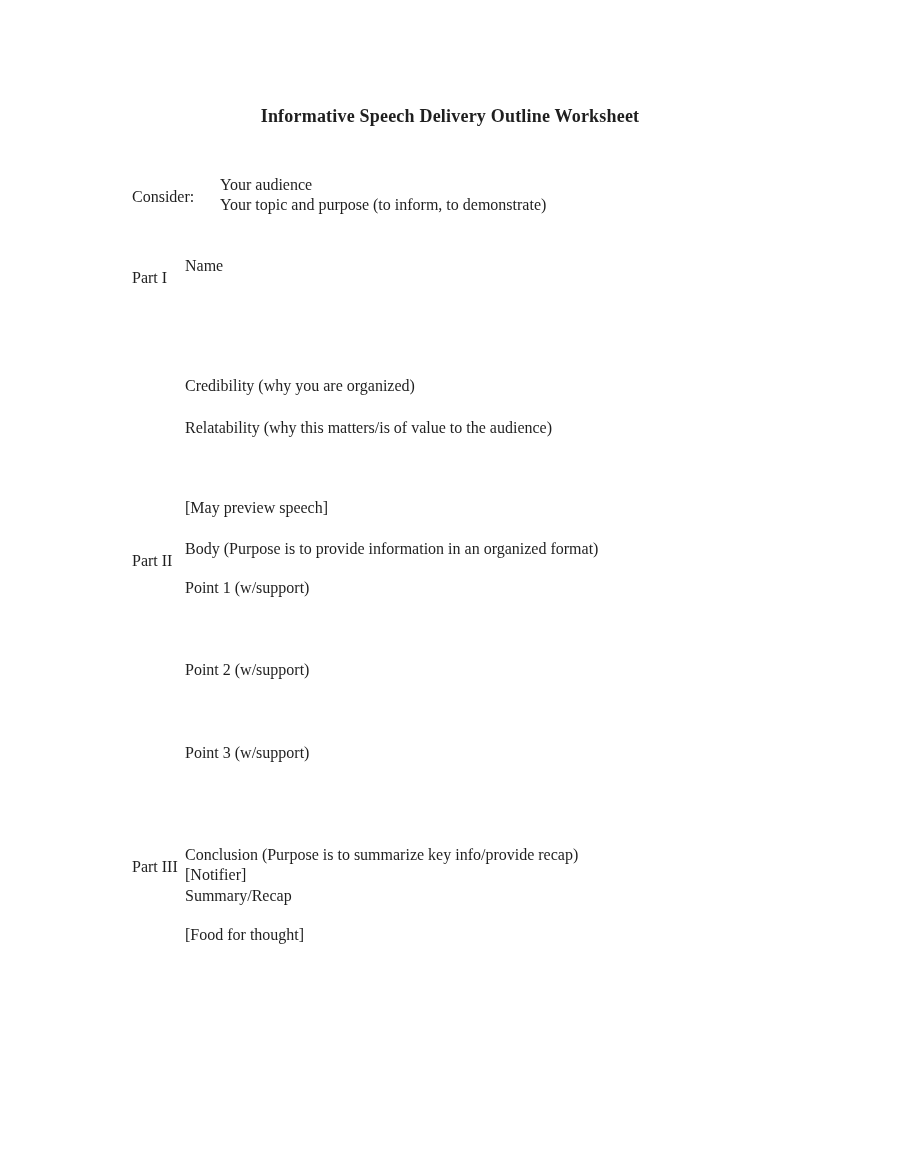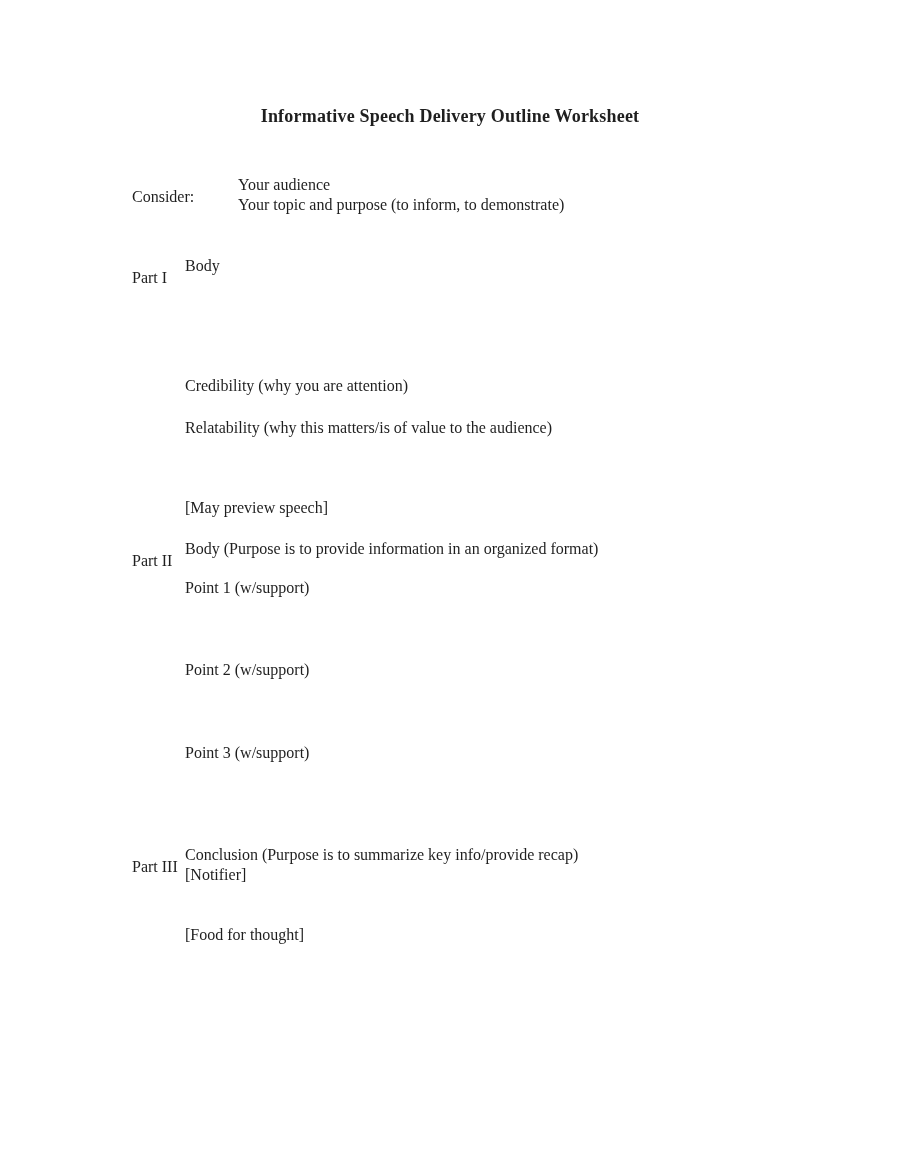--- a/index.html
+++ b/index.html
@@ -45,21 +45,21 @@
     top:12px;
     white-space:nowrap;
   }
   .block .content{
     position:absolute;
     left:185px;
     top:0;
     width:660px;
   }
   .block .content.consider-indent{
-    left:238px;
+    left:220px;
   }
   .line{white-space:nowrap;}
 
   
   .b-consider{top:175px;}
   .b-part1{top:256px;}
   .b-cred{top:376px;}
   .b-rel{top:418px;}
   .b-preview{top:498px;}
   .b-part2{top:539px;}
@@ -80,27 +80,27 @@
     <span class="label">Consider:</span>
     <div class="content consider-indent">
       <div class="line">Your audience</div>
       <div class="line">Your topic and purpose (to inform, to demonstrate)</div>
     </div>
   </section>
 
   <section class="block b-part1">
     <span class="label">Part I</span>
     <div class="content">
-      <div class="line">Body</div>
+      <div class="line">Name</div>
     </div>
   </section>
 
   <section class="block b-cred">
     <div class="content">
-      <div class="line">Credibility (why you are attention)</div>
+      <div class="line">Credibility (why you are organized)</div>
     </div>
   </section>
 
   <section class="block b-rel">
     <div class="content">
       <div class="line">Relatability (why this matters/is of value to the audience)</div>
     </div>
   </section>
 
   <section class="block b-preview">
@@ -132,20 +132,21 @@
     <div class="content">
       <div class="line">Point 3 (w/support)</div>
     </div>
   </section>
 
   <section class="block b-part3">
     <span class="label">Part III</span>
     <div class="content">
       <div class="line">Conclusion (Purpose is to summarize key info/provide recap)</div>
       <div class="line">[Notifier]</div>
+      <div class="line">Summary/Recap</div>
     </div>
   </section>
 
   <section class="block b-food">
     <div class="content">
       <div class="line">[Food for thought]</div>
     </div>
   </section>
 
 </div>

